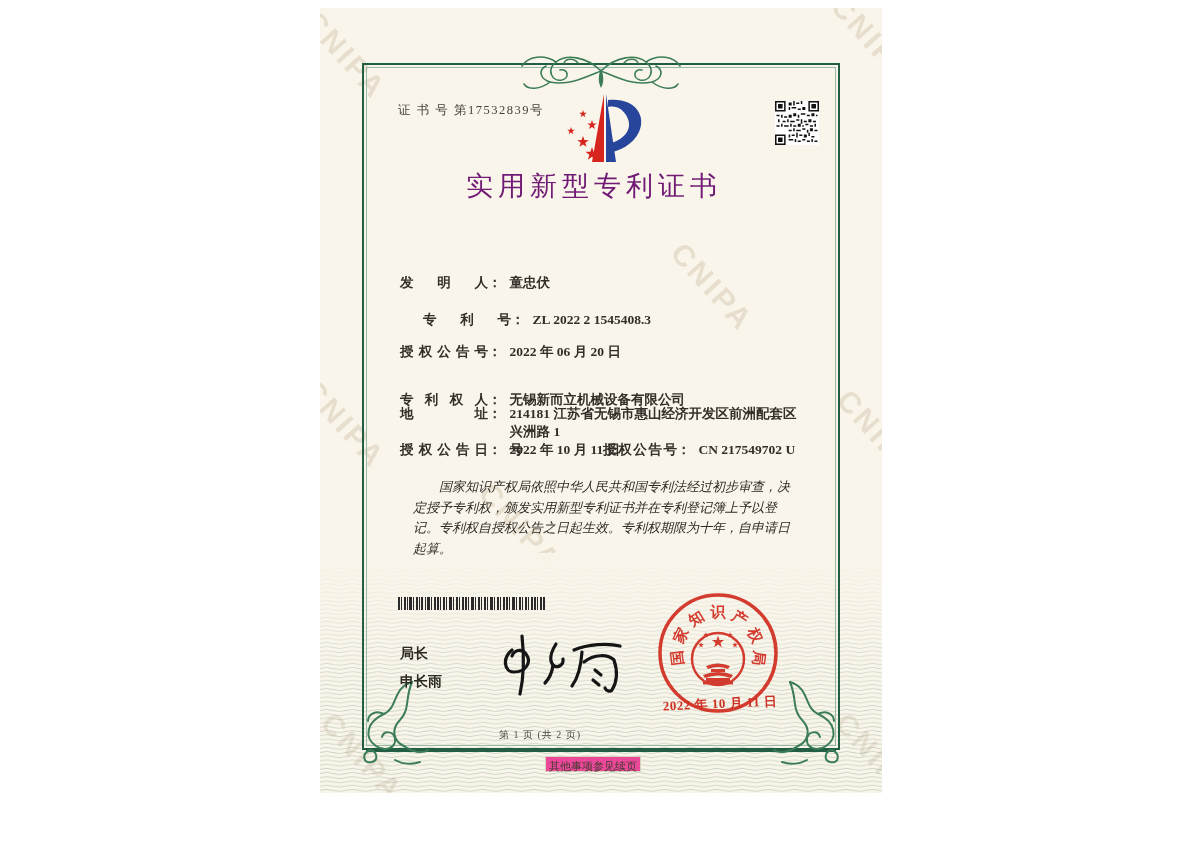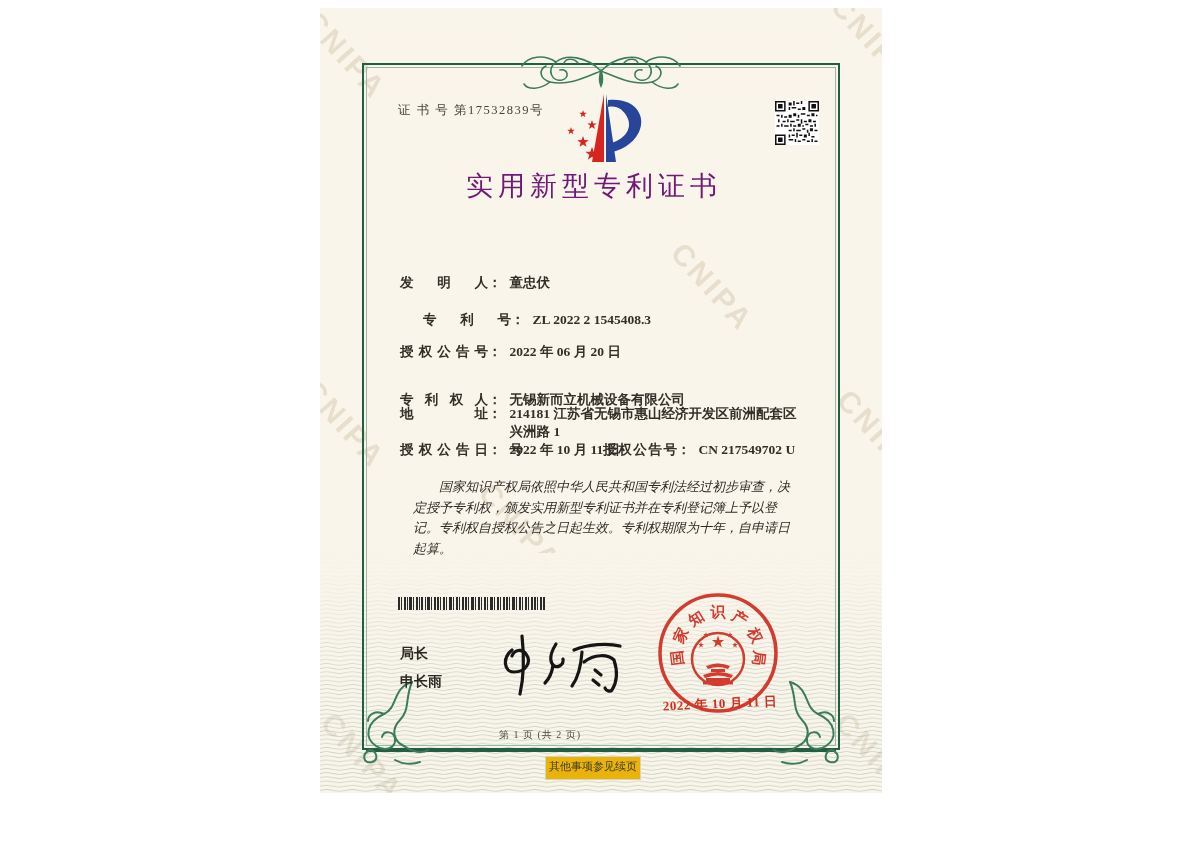--- a/index.html
+++ b/index.html
@@ -64,22 +64,22 @@
   .seal-date {
     position:absolute; left:325px; top:687px; width:150px; text-align:center;
     font-size:13px; letter-spacing:.5px; color:#ce3023; font-weight:bold;
     transform:rotate(-2.5deg);
   }
   .page-info {
     position:absolute; left:0; top:720px; width:440px; text-align:center;
     font-size:10px; color:#4c4a42; letter-spacing:1px;
   }
   .note-box {
-    position:absolute; left:225px; top:748px; width:96px; height:24px;
-    background:#eab308; border:1px solid #d9d2bf; box-sizing:border-box;
+    position:absolute; left:225px; top:748px; width:96px; height:16px;
+    background:#ec4899; border:1px solid #d9d2bf; box-sizing:border-box;
     text-align:center; line-height:18px; font-size:11px; color:#3c392f;
   }
   .svg-abs { position:absolute; }
 </style>
 </head>
 <body>
 
 <div class="stage">
   <div class="paper">
 

